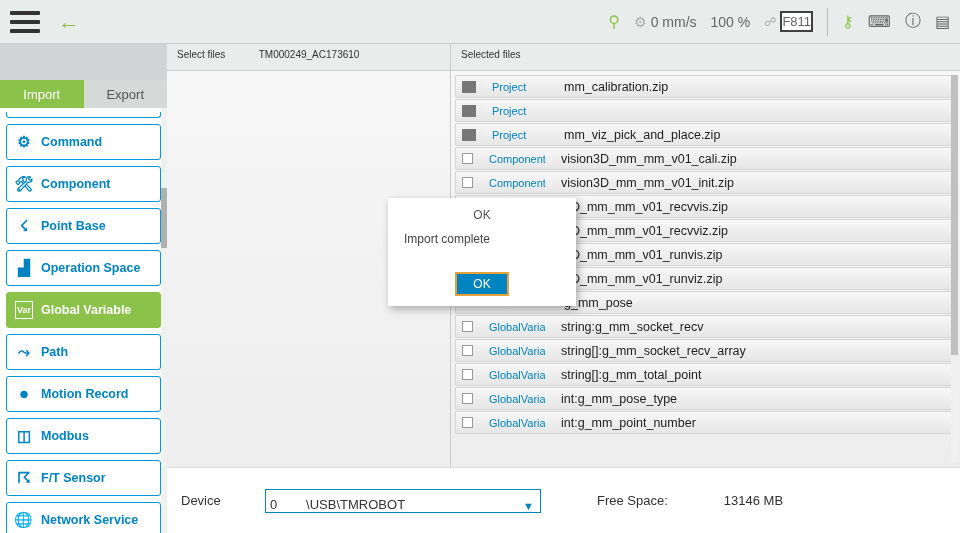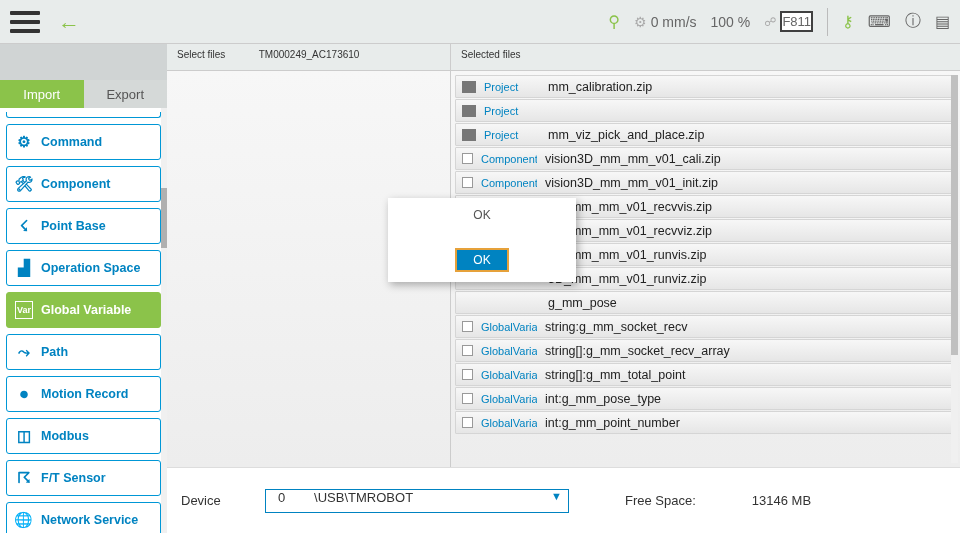--- a/index.html
+++ b/index.html
@@ -30,35 +30,35 @@
   .side-top-sliver { height: 6px; border: 1.5px solid #0097d6; border-top: none; border-radius: 0 0 3px 3px; margin-bottom: 6px; }
   
   .main { flex: 1; display: flex; flex-direction: column; background: #e8eceb; }
   .headers { display: flex; height: 26px; background: #e8eceb; font-size: 10px; color: #333; }
   .col-left { width: 284px; border-right: 1px solid #ccc; }
   .col-right { flex: 1; }
   .hdr-cell { padding: 5px 10px; }
   .content { flex: 1; display: flex; overflow: hidden; }
   .left-pane { width: 284px; background: linear-gradient(#f7f7f7,#ededed); border-right: 1px solid #ccc; border-top: 1px solid #ccc; }
   .right-pane { flex: 1; background: linear-gradient(#f7f7f7,#ededed); padding: 4px 6px 4px 4px; border-top: 1px solid #ccc; overflow: hidden; position: relative; }
-  .file-row { display: flex; align-items: center; height: 23px; background: linear-gradient(#f7f7f7,#e6e6e6); border: 1px solid #d5d5d5; border-radius: 1px; margin-bottom: 1px; padding: 0 6px; gap: 8px; font-size: 12.5px; }
+  .file-row { display: flex; align-items: center; height: 23px; background: linear-gradient(#f7f7f7,#e6e6e6); border: 1px solid #d5d5d5; border-radius: 1px; margin-bottom: 1px; padding: 0 6px; gap: 16px; font-size: 12.5px; }
   .file-row .ficon { width: 14px; height: 12px; background: #777; display: inline-block; }
   .file-row .ficon.chk { background: #fff; border: 1px solid #999; width: 11px; height: 11px; }
   .file-row .ftype { color: #0083c1; font-size: 11px; width: 56px; white-space: nowrap; overflow: hidden; text-overflow: clip; }
   .file-row .fname { color: #222; }
   .rp-track { position: absolute; right: 2px; top: 4px; bottom: 4px; width: 7px; background: #f0f0f0; }
   .rp-thumb { position: absolute; right: 2px; top: 4px; width: 7px; height: 280px; background: #c0c0c0; }
   
   .footer { height: 66px; background: #fff; display: flex; flex-direction: column; justify-content: center; padding: 6px 14px; gap: 8px; font-size: 13px; color: #333; border-top: 1px solid #ddd; }
   .footer-row { display: flex; align-items: center; gap: 14px; }
   .checkbox { width: 15px; height: 15px; border: 1px solid #888; background: #fff; display: inline-block; }
-  .device-select { border: 1px solid #0083c1; width: 304px; height: 24px; display: flex; align-items: flex-start; padding: 0 12px; background: #fff; position: relative; }
+  .device-select { border: 1px solid #0083c1; width: 276px; height: 24px; display: flex; align-items: flex-end; padding: 0 4px; background: #fff; position: relative; }
   .device-select .dd { position: absolute; right: 6px; color: #0083c1; font-size: 11px; }
   
-  .modal { position: absolute; left: 388px; top: 198px; width: 188px; height: 84px; background: #fff; box-shadow: 2px 3px 8px rgba(0,0,0,0.3); display: flex; flex-direction: column; font-size: 12px; }
+  .modal { position: absolute; left: 388px; top: 198px; width: 188px; height: 108px; background: #fff; box-shadow: 2px 3px 8px rgba(0,0,0,0.3); display: flex; flex-direction: column; font-size: 12px; }
   .modal-title { text-align: center; padding: 10px 0 8px; color: #555; }
   .modal-msg { padding: 2px 16px; color: #444; }
   .modal-btns { margin-top: auto; display: flex; justify-content: center; padding-bottom: 10px; }
   .modal-btns button { background: #0083c1; color: #fff; border: 2px solid #e6a13a; padding: 3px 16px; font-size: 12px; cursor: pointer; }
 </style>
 </head>
 <body>
 
 <div class="topbar">
   <div class="hamburger">
@@ -242,16 +242,17 @@
         <span>Free Space:</span>
         <span style="width:28px"></span>
         <span>13146 MB</span>
       </div>
     </div>
   </div>
 </div>
 
 <div class="modal">
   <div class="modal-title">OK</div>
+  <div class="modal-msg">Import complete</div>
   <div class="modal-btns">
       <button>OK</button>
     </div>
 </div>
 
 </body></html>

